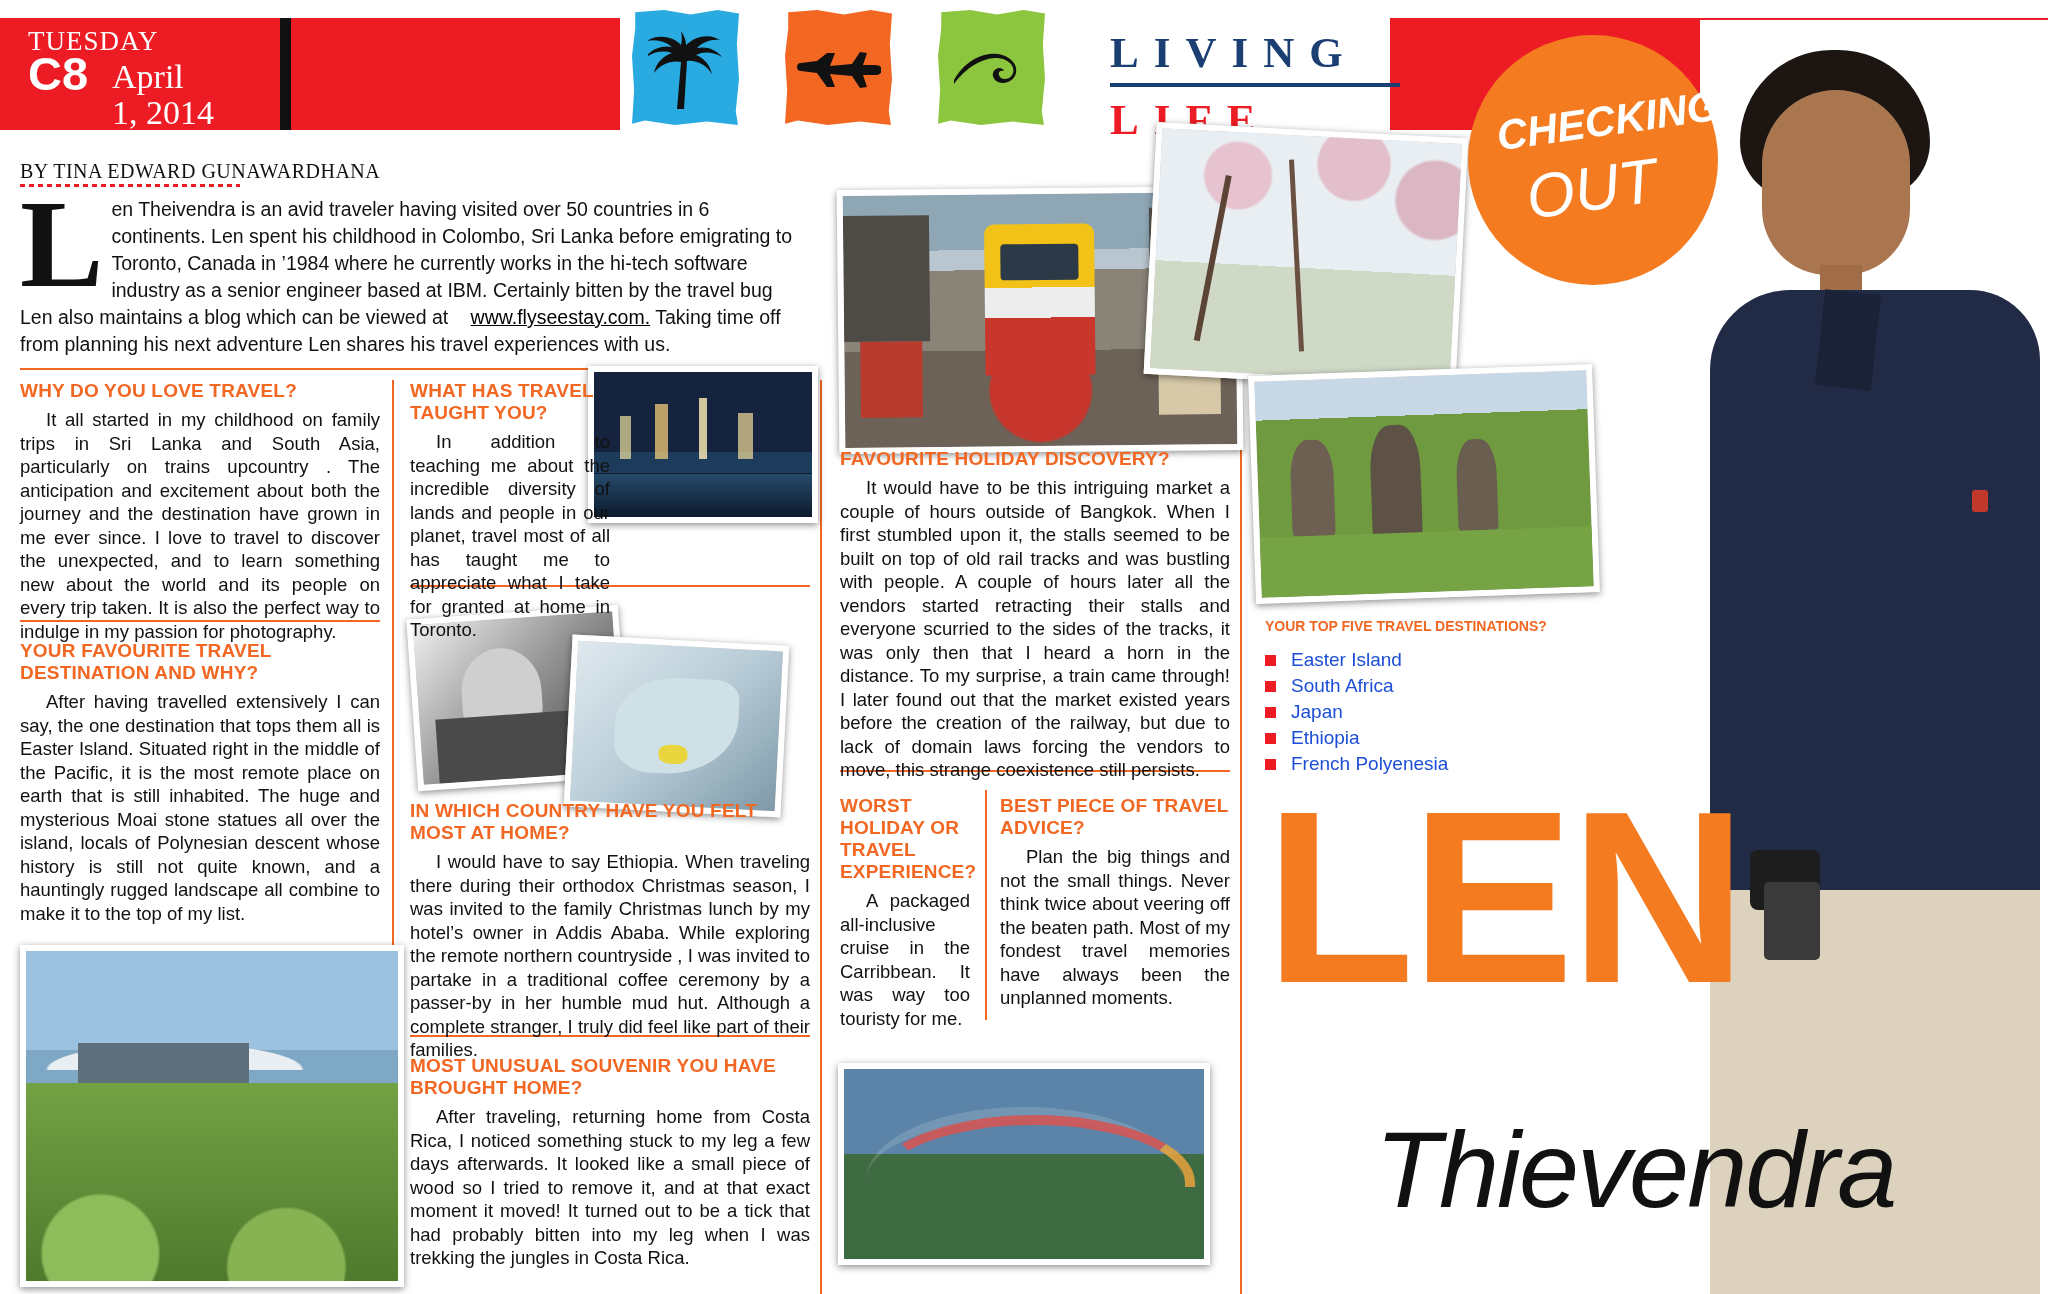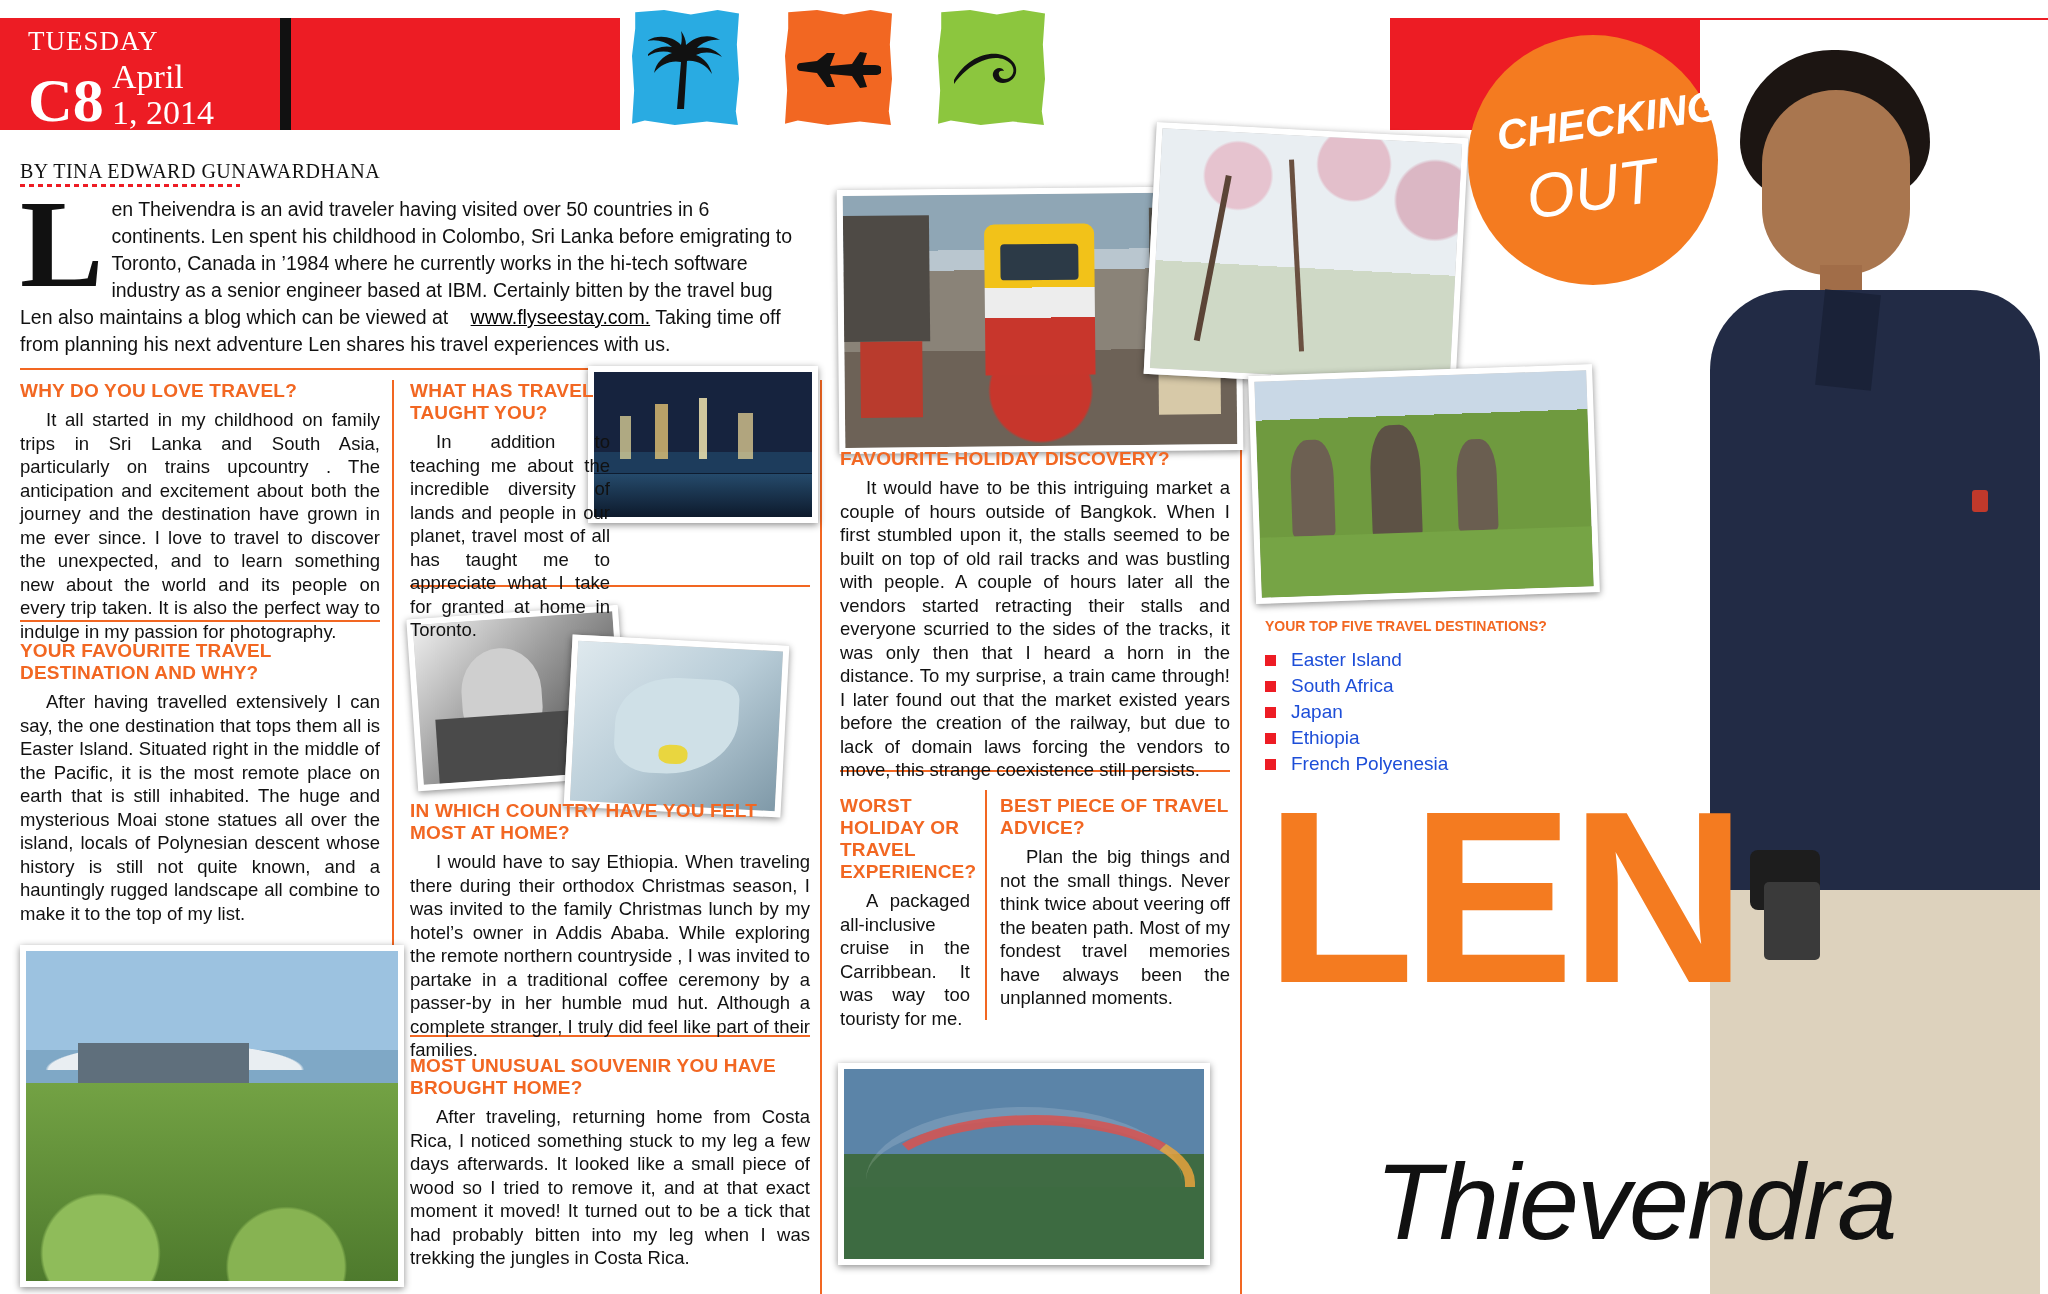--- a/index.html
+++ b/index.html
@@ -13,22 +13,22 @@
   .page{position:absolute;inset:0;}
 
   
   .masthead{position:absolute;left:0;top:0;width:1738px;height:150px;}
   .mh-redbar{position:absolute;left:0;top:18px;width:620px;height:112px;background:#ed1c24;}
   .mh-redbar2{position:absolute;left:1390px;top:18px;width:658px;height:112px;background:#ed1c24;}
   .mh-black{position:absolute;left:280px;top:18px;width:11px;height:112px;background:#111;}
   .date-block{position:absolute;left:28px;top:26px;width:250px;height:100px;color:#fff;}
   .date-tue{font-family:"Liberation Serif", serif;font-size:27px;letter-spacing:1px;
     text-transform:uppercase;line-height:30px;}
-  .date-c8{font-family:Liberation Serif, serif;font-weight:bold;font-size:62px;line-height:52px;
-    position:absolute;left:0;top:48px;}
+  .date-c8{font-family:Liberation Sans, sans-serif;font-weight:bold;font-size:47px;line-height:52px;
+    position:absolute;left:0;top:22px;}
   .date-april{font-family:"Liberation Serif", serif;font-size:34px;position:absolute;left:84px;top:32px;}
   .date-year{font-family:"Liberation Serif", serif;font-size:34px;position:absolute;left:84px;top:68px;}
 
   
   .tile{position:absolute;top:10px;width:107px;height:115px;}
   .tile .paper{position:absolute;inset:0;
      clip-path:polygon(3% 2%,30% 0,55% 4%,80% 0,100% 3%,98% 30%,100% 60%,97% 88%,99% 100%,70% 97%,40% 100%,12% 96%,0 99%,2% 70%,0 40%,3% 16%);}
   .tile1{left:632px;} .tile1 .paper{background:#29abe2;}
   .tile2{left:785px;} .tile2 .paper{background:#f26722;}
   .tile3{left:938px;} .tile3 .paper{background:#8cc63e;}
@@ -85,21 +85,21 @@
   
   .topfive{position:absolute;left:1265px;top:615px;width:330px;}
   .topfive h3{margin:0;color:#f26722;font-size:14px;line-height:22px;text-transform:uppercase;}
   .topfive ul{list-style:none;margin:10px 0 0 0;padding:0;}
   .topfive li{font-size:19px;line-height:26px;color:#1d4ed8;padding-left:26px;position:relative;}
   .topfive li:before{content:"";position:absolute;left:0;top:8px;width:11px;height:11px;background:#ed1c24;}
 
   
   .len{position:absolute;left:1265px;top:790px;font-family:"Liberation Sans", sans-serif;
      font-weight:bold;font-size:245px;line-height:215px;color:#f47b20;letter-spacing:-4px;}
-  .thiev{position:absolute;left:1375px;top:1148px;font-family:"Liberation Sans", sans-serif;
+  .thiev{position:absolute;left:1375px;top:1116px;font-family:"Liberation Sans", sans-serif;
      font-style:italic;font-size:108px;line-height:108px;color:#111;letter-spacing:-2px;}
 
   
   .portrait{position:absolute;left:1700px;top:20px;width:348px;height:1274px;overflow:hidden;}
 </style>
 </head>
 <body>
 
 <div class="page">
 
@@ -127,20 +127,25 @@
         <path fill="#111" d="M4 33l16 2 10 14h8l-5-13 22 2 8 12 7-1-4-12 12 0c4 0 7-2 7-5s-3-5-7-5l-12 0 4-12-7-1-8 12-22 2 5-13h-8L20 23 4 25c-3 0-4 2-4 4s1 4 4 4z"></path>
       </svg>
     </div>
     <div class="tile tile3">
       <div class="paper"></div>
       <svg width="88" height="56" viewBox="0 0 88 56">
         <path fill="#111" d="M6 40c10-18 28-28 44-26 12 2 20 10 18 19-2 8-11 12-18 9-6-3-7-10-2-13 3-2 7-1 8 2-4-1-6 1-5 4 1 4 6 5 10 3 5-3 6-9 2-14-6-7-18-8-29-3C22 26 13 34 6 44z"></path>
       </svg>
     </div>
 
+    <div class="living">
+      <div class="l1">LIVING</div>
+      <div class="rule"></div>
+      <div class="l2">LIFE</div>
+    </div>
     <div class="life-ghost">LIFE</div>
   </div>
 
   <div class="byline">By Tina Edward Gunawardhana</div>
   <div class="byline-rule"></div>
 
   <div class="intro">
     <span class="dropcap">L</span>
     <span>en Theivendra is an avid traveler having visited over 50 countries in 6 continents. Len spent his childhood in Colombo, Sri Lanka before emigrating to Toronto, Canada in ’1984 where he currently works in the hi-tech software industry as a senior engineer based at IBM. Certainly bitten by the travel bug Len also maintains a blog which can be viewed at </span><a href="#">www.flyseestay.com.</a><span> Taking time off from planning his next adventure Len shares his travel experiences with us.</span>
   </div>

